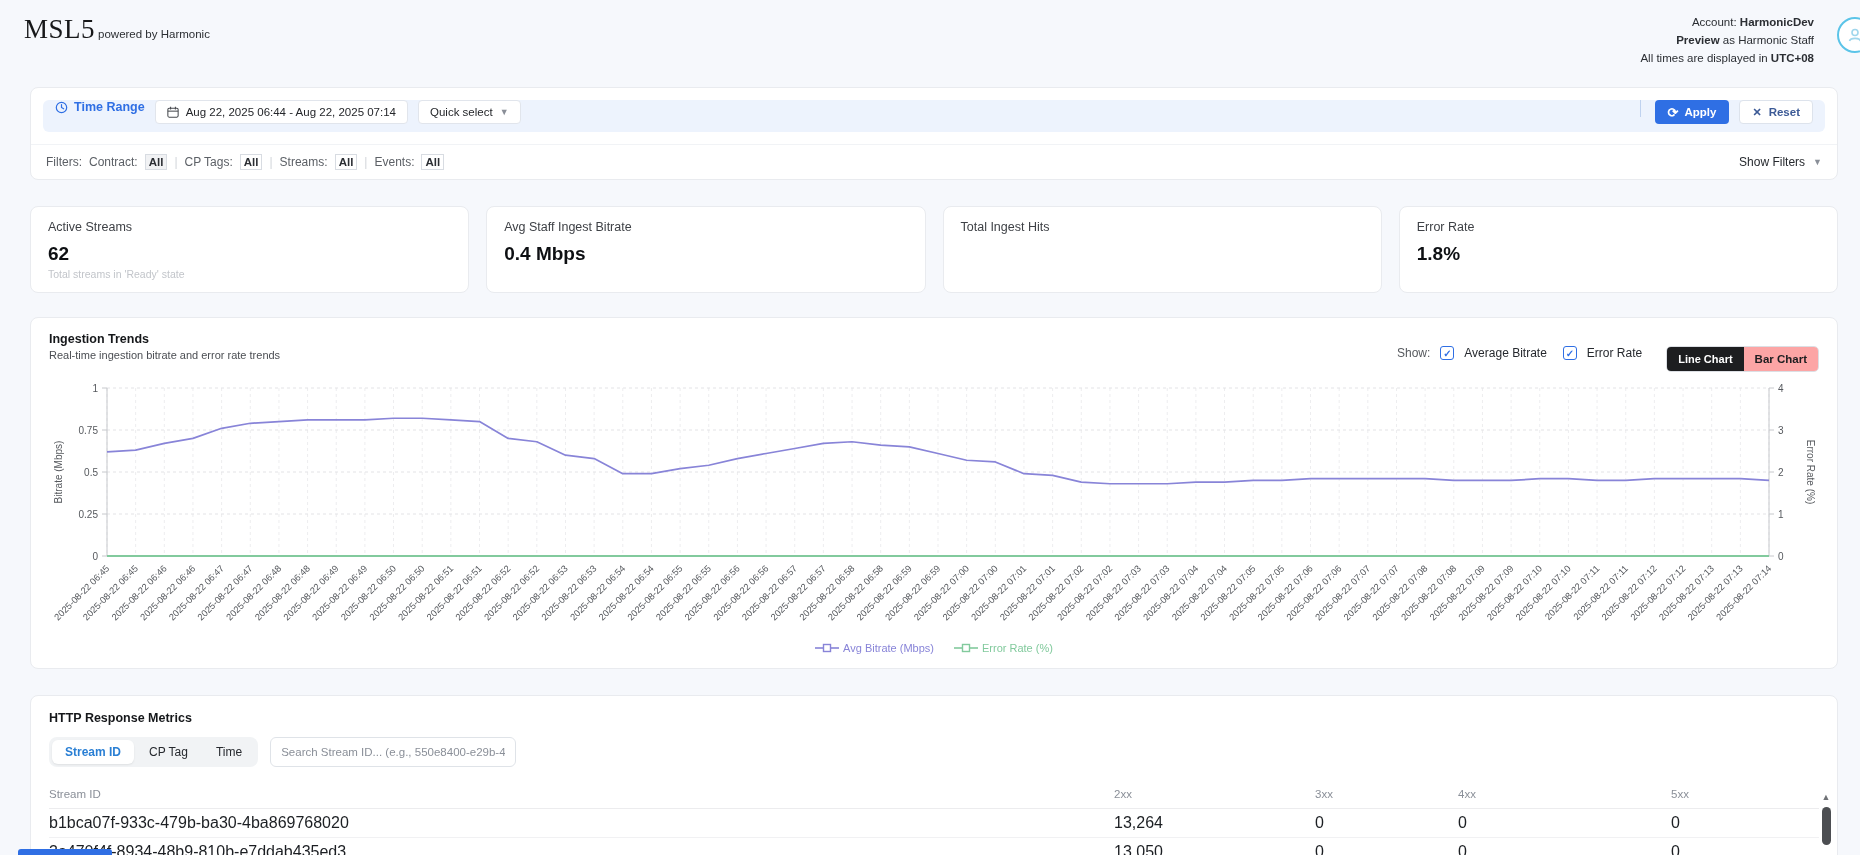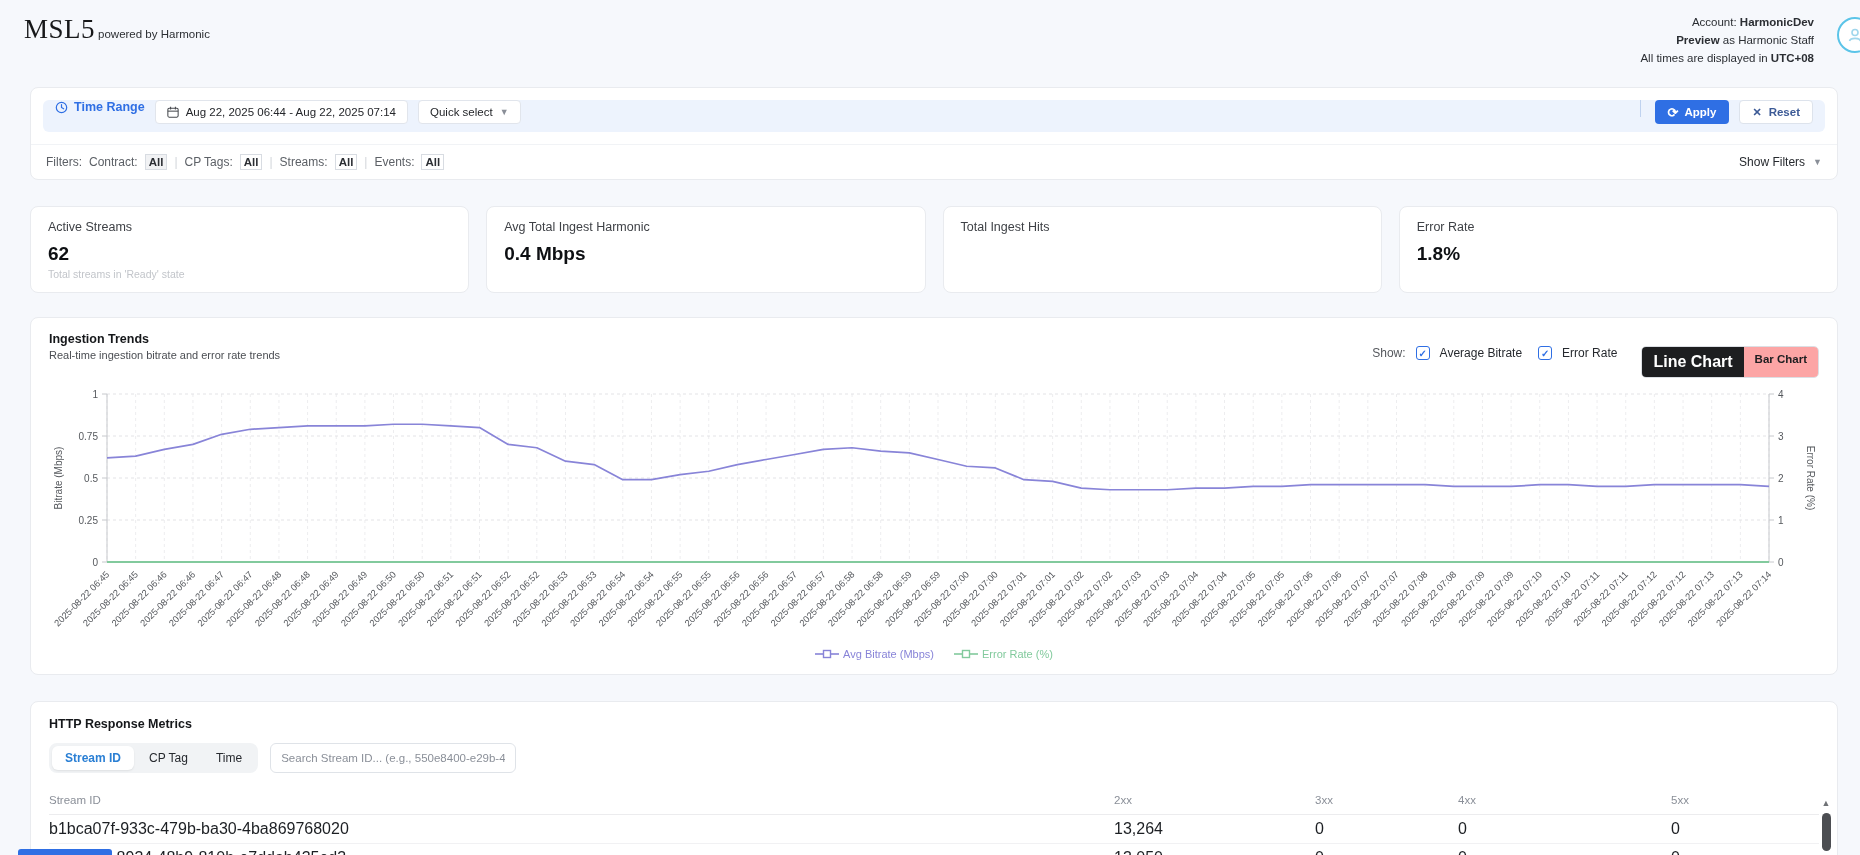--- a/index.html
+++ b/index.html
@@ -48,21 +48,21 @@
   
   .p-chart { margin-top:24px; padding:14px 18px 8px; }
   .chart-head { display:flex; justify-content:space-between; align-items:flex-start; }
   .ct { font-size:12.5px; font-weight:700; color:#15171a; }
   .cs { font-size:11px; color:#4b4e53; margin-top:3px; }
   .chart-ctrls { display:flex; align-items:flex-start; gap:10px; font-size:12px; color:#55585d; margin-top:14px; }
   .cb { width:14px; height:14px; border:1.5px solid #2f6fe4; border-radius:3px; background:#fff; display:inline-flex;
        align-items:center; justify-content:center; font-size:10px; color:#2f6fe4; font-weight:700; cursor:pointer; }
   .cb-lab { color:#26292e; margin-right:6px; }
   .seg2 { display:flex; margin-left:8px; border-radius:5px; overflow:hidden; border:1px solid #dcdfe4; }
-  .seg-dark { background:#1d1e20; color:#fff; font-size:16px; font-weight:700; padding:6px 11px; cursor:pointer; }
+  .seg-dark { background:#1d1e20; color:#fff; font-size:11px; font-weight:700; padding:6px 11px; cursor:pointer; }
   .seg-light { background:#fca5a5; color:#1d1e20; font-size:11.5px; font-weight:700; padding:6px 11px; cursor:pointer; }
   .chart-wrap { margin-top:6px; }
   .legend { display:flex; justify-content:center; gap:20px; font-size:11px; padding:2px 0 6px; }
   .leg-item { display:flex; align-items:center; gap:4px; cursor:pointer; }
 
   
   .p-table { margin-top:26px; padding:15px 18px 0; position:relative; height:200px; overflow:hidden; }
   .tabs { display:inline-flex; background:#f1f3f5; border-radius:8px; padding:3px; gap:2px; margin-top:12px; }
   .tab { font-size:12px; color:#26292e; padding:5px 13px; border-radius:6px; cursor:pointer; }
   .tab.active { background:#fff; color:#2a7fd4; font-weight:600; box-shadow:0 1px 2px rgba(0,0,0,.08); }
@@ -155,21 +155,21 @@
   </div>
 </div>
 
 <div class="stats">
   <div class="card">
     <div class="t">Active Streams</div>
     <div class="v">62</div>
     <div class="s">Total streams in 'Ready' state</div>
   </div>
   <div class="card">
-    <div class="t">Avg Total Ingest Harmonic</div>
+    <div class="t">Avg Staff Ingest Bitrate</div>
     <div class="v">0.4 Mbps</div>
   </div>
   <div class="card">
     <div class="t">Total Ingest Hits</div>
   </div>
   <div class="card">
     <div class="t">Error Rate</div>
     <div class="v">1.8%</div>
   </div>
 </div>

